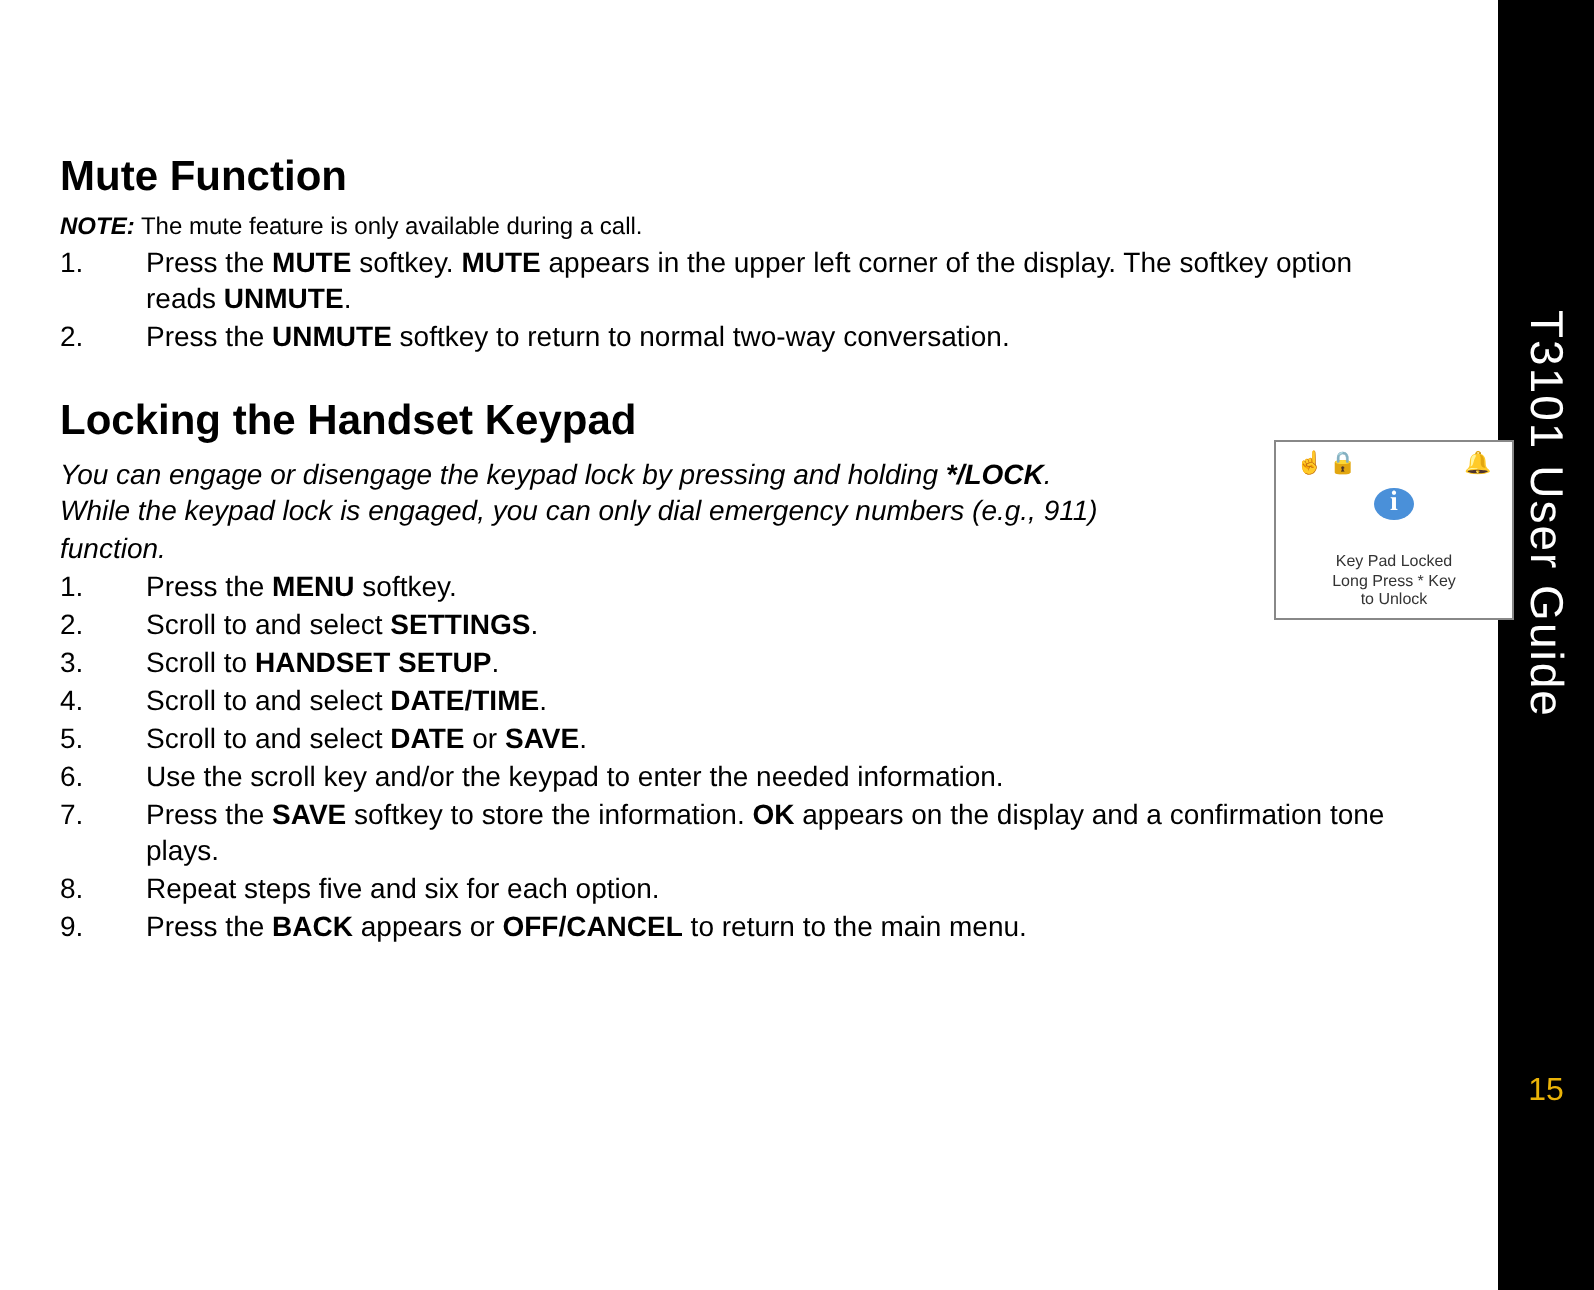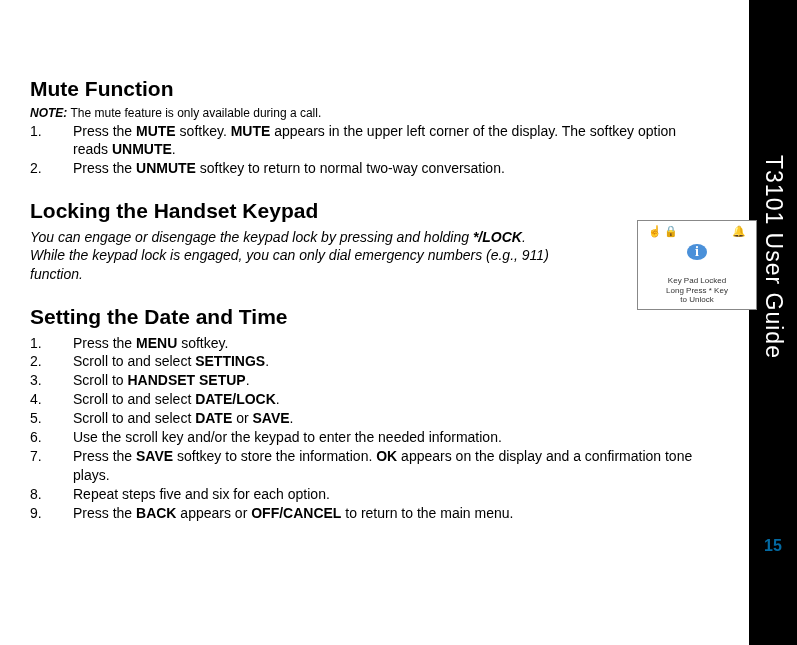--- a/index.html
+++ b/index.html
@@ -35,23 +35,23 @@
     }
     .sidebar-title {
       color: #fff;
       writing-mode: vertical-rl;
       text-orientation: mixed;
       font-size: 23px;
       font-weight: 400;
       letter-spacing: 1px;
     }
     .page-number {
-      color: #0369a1;
+      color: #eab308;
       font-size: 16px;
-      font-weight: bold;
+      font-weight: normal;
     }
     h2.section-heading {
       font-family: Arial, sans-serif;
       font-weight: 900;
       font-size: 21px;
       margin-bottom: 2px;
       margin-top: 19px;
     }
     h2.section-heading:first-child {
       margin-top: 0;
@@ -169,37 +169,36 @@
       </li>
     </ol>
 
     <h2 class="section-heading">Locking the Handset Keypad</h2>
     <div class="keypad-section">
       <p class="para keypad-text">
         <span>You can engage or disengage the keypad lock by pressing and holding </span><span class="bold">*/LOCK</span><span>. While the keypad lock is engaged, you can only dial emergency numbers (e.g., 911) function.</span>
       </p>
     </div>
 
-    <h2 class="section-heading">Setting the Date and Time</h2>
     <ol>
       <li>
         <span class="num">1.</span>
         <span class="text"><span>Press the </span><span class="bold">MENU</span><span> softkey.</span></span>
       </li>
       <li>
         <span class="num">2.</span>
         <span class="text"><span>Scroll to and select </span><span class="bold">SETTINGS</span><span>.</span></span>
       </li>
       <li>
         <span class="num">3.</span>
         <span class="text"><span>Scroll to </span><span class="bold">HANDSET SETUP</span><span>.</span></span>
       </li>
       <li>
         <span class="num">4.</span>
-        <span class="text"><span>Scroll to and select </span><span class="bold">DATE/LOCK</span><span>.</span></span>
+        <span class="text"><span>Scroll to and select </span><span class="bold">DATE/TIME</span><span>.</span></span>
       </li>
       <li>
         <span class="num">5.</span>
         <span class="text"><span>Scroll to and select </span><span class="bold">DATE</span><span> or </span><span class="bold">SAVE</span><span>.</span></span>
       </li>
       <li>
         <span class="num">6.</span>
         <span class="text"><span>Use the scroll key and/or the keypad to enter the needed information.</span></span>
       </li>
       <li>

